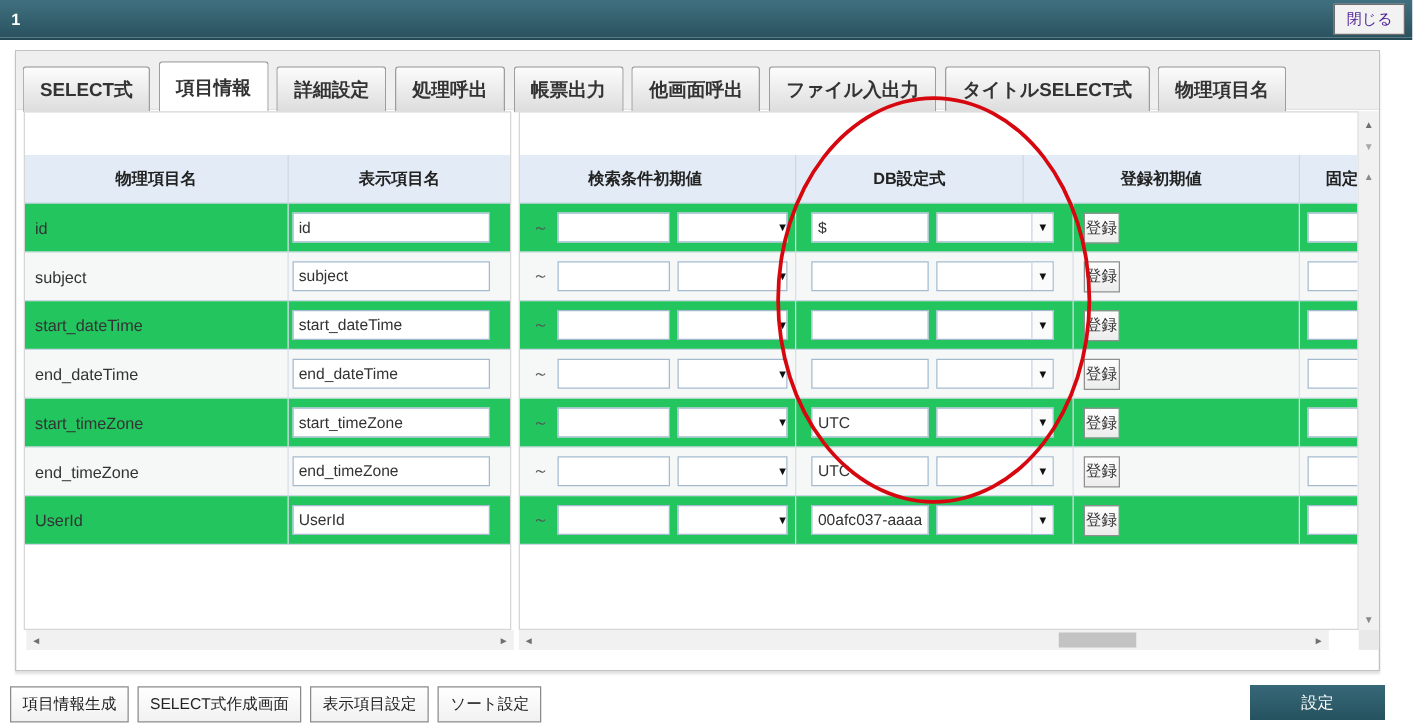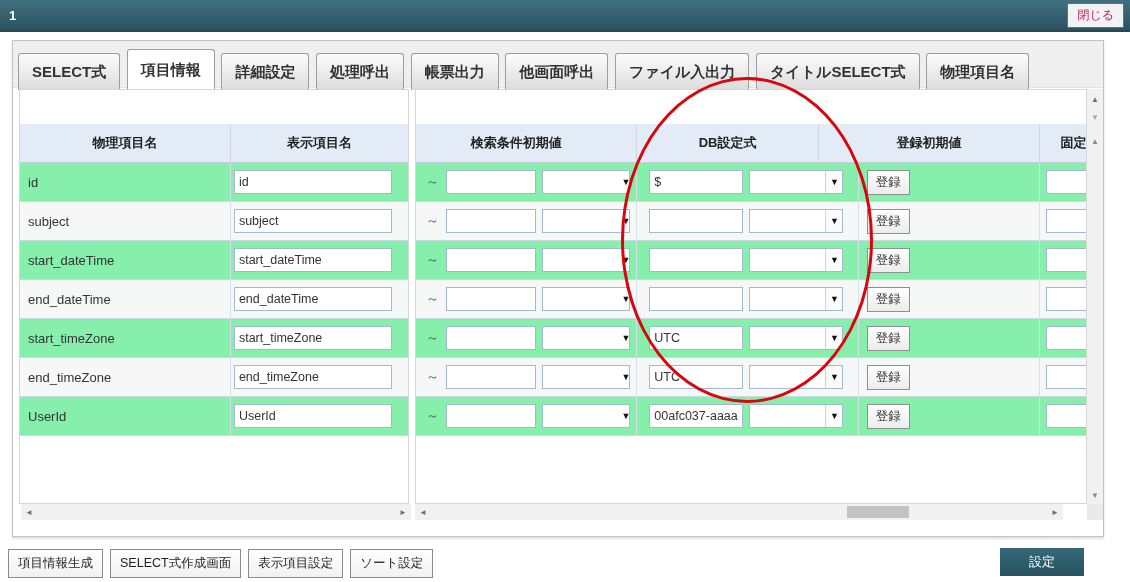--- a/index.html
+++ b/index.html
@@ -13,21 +13,21 @@
   
   .topbar {
     position:absolute; left:0; top:0; width:1130px; height:32px;
     background:linear-gradient(#40707f,#2a5260);
     border-bottom:2px solid #244a56;
     display:flex; align-items:center; justify-content:space-between;
     padding:0 6px;
   }
   .topbar-title { color:#fff; font-weight:bold; font-size:13px; padding-left:3px; }
   .btn-close {
-    background:#f2f2f2; border:1px solid #6d6d6d; color:#be185d;
+    background:#f2f2f2; border:1px solid #6d6d6d; color:#4c1d95;
     font-size:12px; padding:3px 9px; cursor:pointer;
     font-family:inherit;
   }
   
   .panel {
     position:absolute; left:12px; top:40px; width:1092px; height:497px;
     background:#ffffff; border:1px solid #c2c2c2;
     box-shadow:0 2px 2px rgba(0,0,0,.12);
   }
   .tabstrip {
@@ -47,21 +47,21 @@
     background:#ffffff; padding-top:11px; padding-bottom:11px;
     position:relative; top:1px; border-color:#9d9d9d;
   }
   
   .pane {
     position:absolute; top:48px; background:#fff;
     border:1px solid #d6d6d6; overflow:hidden;
   }
   .pane-left  { left:6px;   width:390px; height:415px; }
   .pane-right { left:402px; width:672px; height:415px; }
-  .grow { display:flex; height:39px; border-bottom:1px solid #ccd8e3; background:#86efac; align-items:center; }
+  .grow { display:flex; height:39px; border-bottom:1px solid #ccd8e3; background:#22c55e; align-items:center; }
   .grow.header {
     background:#e3ecf6; font-weight:bold; color:#222;
     border-bottom:1px solid #c2cfdc;
     margin-top:34px;
   }
   .grow.alt { background:#f6f7f7; }
   .gcell { height:100%; display:flex; align-items:center; border-right:1px solid #d7dfe8; overflow:hidden; white-space:nowrap; }
   .grow.header .gcell { justify-content:center; border-right:1px solid #cdd8e2; }
   .c-phys  { width:212px; padding-left:8px; }
   .c-disp  { width:178px; padding-left:3px; border-right:none !important; }
@@ -90,21 +90,21 @@
   .sel-cond { width:88px; }
   .sel-reg  { width:94px; }
   .selbox .arrow {
     position:absolute; top:0; right:0; height:22px; width:17px;
     display:flex; align-items:center; justify-content:center;
     font-size:9px; color:#111; background:#fbfbfb;
     border-left:1px solid #c7d3de;
   }
   .sel-cond .arrow { width:12px; right:-3px; border-left:none; background:transparent; }
   .btn-reg {
-    margin-left:4px; height:25px; padding:0 8px;
+    margin-left:4px; height:25px; padding:0 1px;
     background:linear-gradient(#fefefe,#ececec);
     border:1px solid #8f8f8f; font-size:12.5px; color:#333;
     cursor:pointer; font-family:inherit;
   }
   
   .hscroll {
     position:absolute; top:463px; height:16px; background:#f1f1f1;
     display:flex; align-items:center; justify-content:space-between;
   }
   .hs-left  { left:8px;   width:390px; }
@@ -124,21 +124,21 @@
     pointer-events:none; z-index:60;
   }
   
   .footer-left { position:absolute; left:8px; top:549px; display:flex; gap:7px; }
   .btn-foot {
     background:linear-gradient(#ffffff,#f1f1f1);
     border:1px solid #8a8a8a; color:#222; font-size:12.5px;
     padding:5px 9px; cursor:pointer; font-family:inherit;
   }
   .btn-settings {
-    position:absolute; left:1000px; top:548px; width:84px; height:28px;
+    position:absolute; left:1000px; top:548px; width:108px; height:28px;
     background:linear-gradient(#376878,#26525f);
     color:#fff; border:none; font-size:13px; cursor:pointer;
     font-family:Liberation Mono, monospace;
   }
 </style>
 </head>
 <body>
 
 <div class="topbar">
   <span class="topbar-title">1</span>

